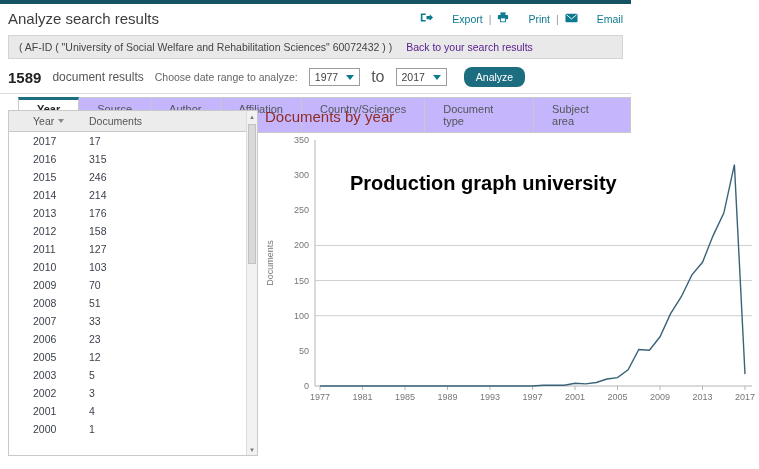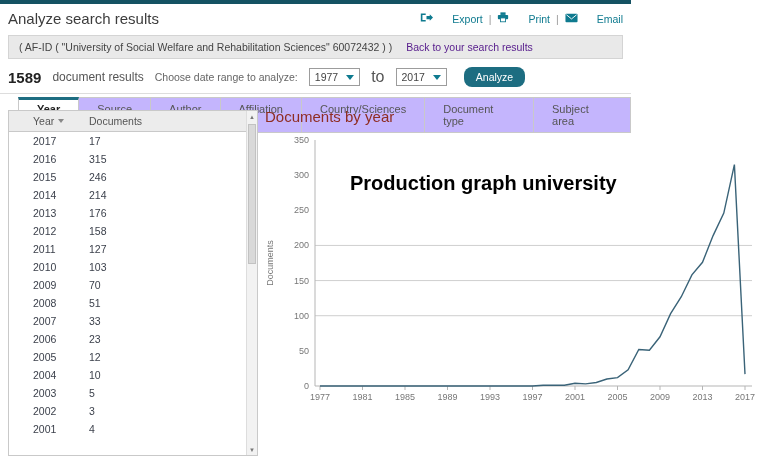--- a/index.html
+++ b/index.html
@@ -186,34 +186,34 @@
         </div>
         <div class="trow">
           <span class="c-year">2006</span>
           <span class="c-docs">23</span>
         </div>
         <div class="trow">
           <span class="c-year">2005</span>
           <span class="c-docs">12</span>
         </div>
         <div class="trow">
-          <span class="c-year">2004</span>
-          <span class="c-docs">10</span>
-        </div>
-        <div class="trow">
           <span class="c-year">2003</span>
           <span class="c-docs">5</span>
         </div>
         <div class="trow">
           <span class="c-year">2002</span>
           <span class="c-docs">3</span>
         </div>
         <div class="trow">
           <span class="c-year">2001</span>
           <span class="c-docs">4</span>
+        </div>
+        <div class="trow">
+          <span class="c-year">2000</span>
+          <span class="c-docs">1</span>
         </div>
       </div>
     <div class="scrollbar">
       <div class="sb-arrow">▲</div>
       <div class="sb-thumb"></div>
       <div class="sb-arrow sb-down">▼</div>
     </div>
   </div>
 
   <div class="chart-panel">

